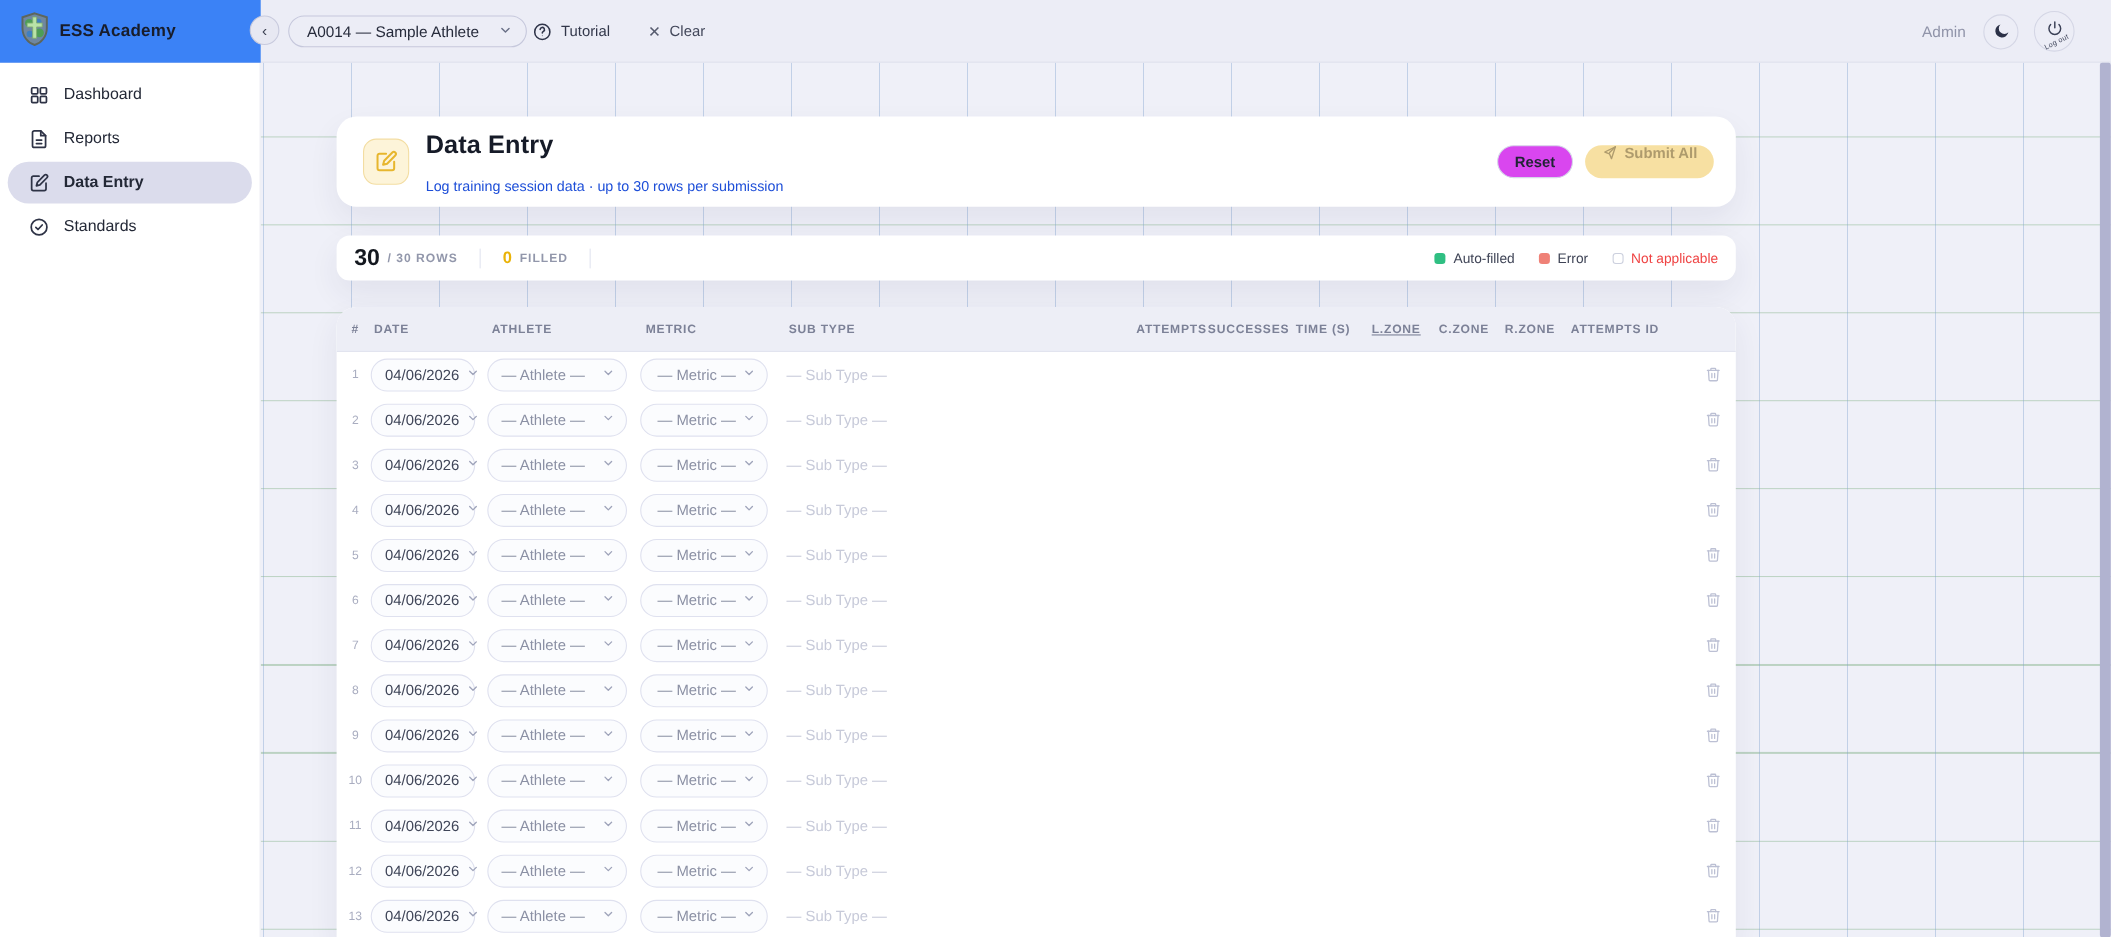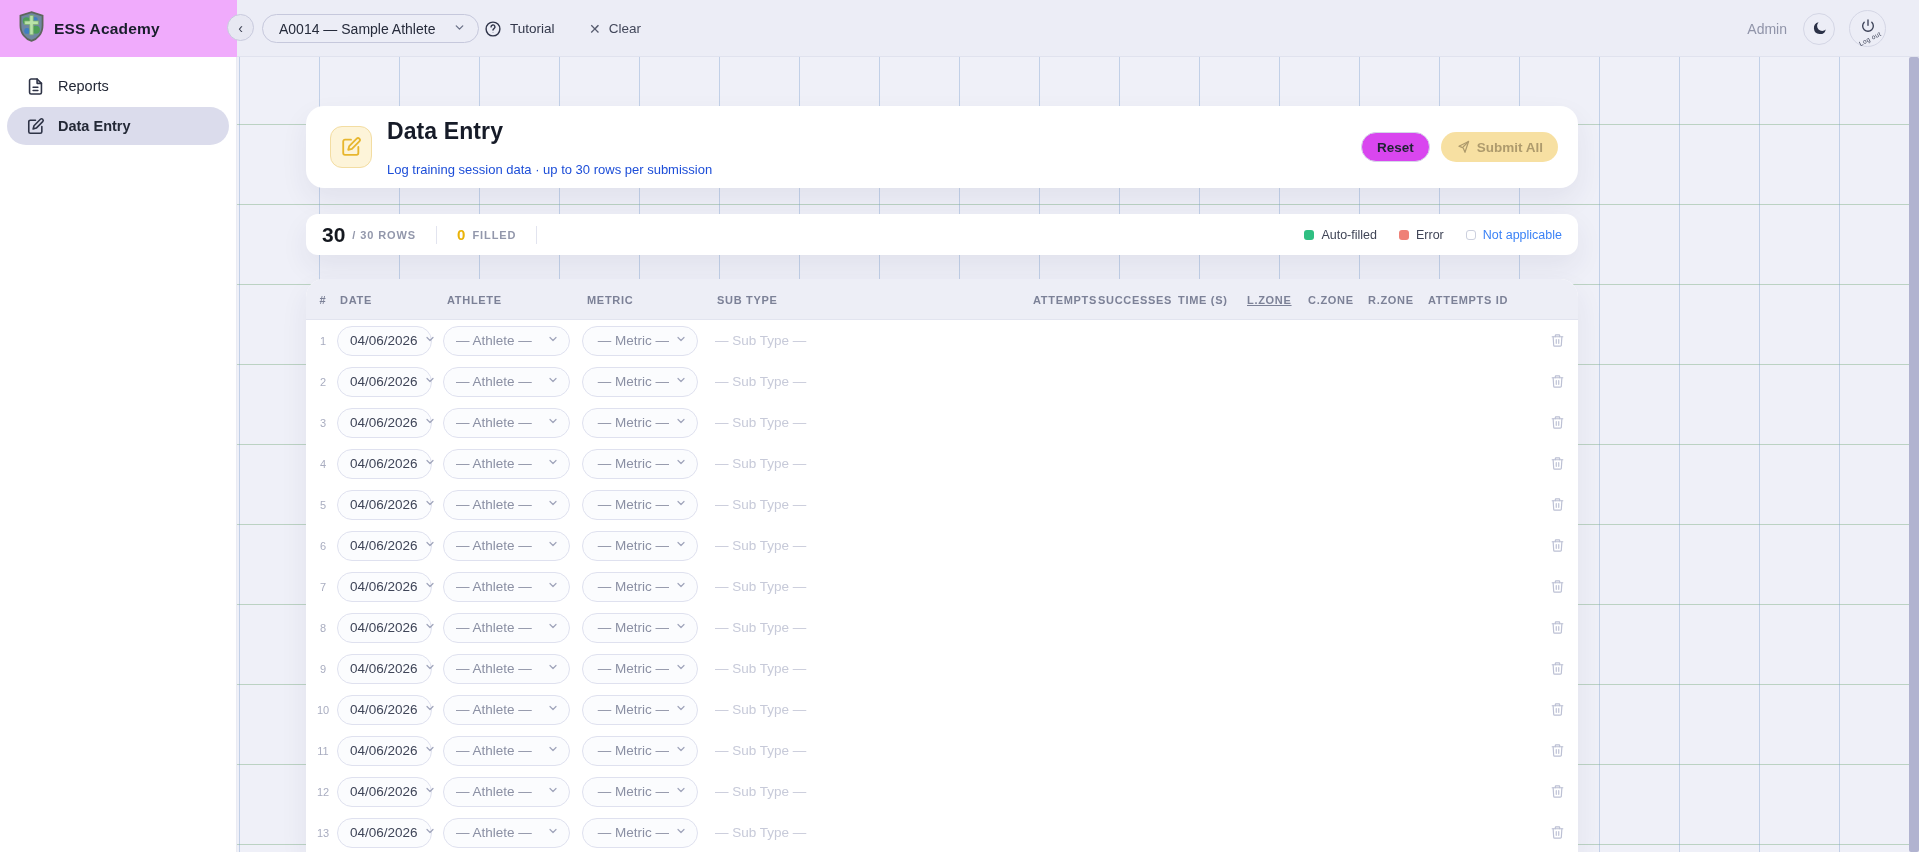--- a/index.html
+++ b/index.html
@@ -10,21 +10,21 @@
   .canvas {
     position:absolute; inset:0;
     background:
       repeating-linear-gradient(to right, transparent 0 79px, rgba(125,160,205,.40) 79px 80px),
       repeating-linear-gradient(to bottom, transparent 0 79px, rgba(110,165,115,.40) 79px 80px);
     background-position:0 0, 0 45px;
   }
 
   
   .topbar { position:absolute; left:0; top:0; width:1919px; height:57px; background:#ecedf6; border-bottom:1px solid #e0e2ee; z-index:5; }
-  .brand { position:absolute; left:0; top:0; width:237px; height:57px; background:#f0abfc; display:flex; align-items:center; gap:9px; padding-left:18px;text-align:right; }
+  .brand { position:absolute; left:0; top:0; width:237px; height:57px; background:#3b82f6; display:flex; align-items:center; gap:9px; padding-left:18px;text-align:right; }
   .brand-name { font-size:15.5px; font-weight:700; color:#181d2b; letter-spacing:.2px; }
   .collapse-btn { position:absolute; left:227px; top:14px; width:27px; height:27px; border-radius:50%; background:#e7e8f2; border:1px solid #c8cadd; color:#3c4152; font-size:14px; display:flex; align-items:center; justify-content:center; cursor:pointer; }
   .athlete-pill { position:absolute; left:262px; top:14px; height:29px; min-width:206px; border:1px solid #c6c8dc; border-radius:15px; display:flex; align-items:center; gap:12px; padding:0 12px 0 16px; color:#262b3b; font-size:14px; cursor:pointer; }
   .tb-btn { position:absolute; top:0; height:57px; display:flex; align-items:center; gap:8px; font-size:13.5px; color:#32374a; cursor:pointer; }
   .tutorial-btn { left:484px; }
   .clear-btn { left:589px; color:#42475a; }
   .x-glyph { font-size:14px; color:#565b6e; }
   .top-right { position:absolute; right:33px; top:0; height:57px; display:flex; align-items:center; gap:14px; }
   .admin-label { font-size:14px; color:#9094a9; margin-right:2px; }
   .circle-btn { border-radius:50%; border:1px solid #d4d6e5; display:flex; align-items:center; justify-content:center; cursor:pointer; position:relative; background:transparent; }
@@ -41,31 +41,31 @@
 
   
   .card { position:absolute; background:#ffffff; box-shadow:0 12px 28px rgba(40,45,80,.07); z-index:2; }
   .header-card { left:306px; top:106px; width:1272px; height:82px; border-radius:18px; display:flex; align-items:center; }
   .hc-icon { width:42px; height:42px; margin-left:24px; border-radius:12px; background:#fdf4d9; border:1px solid #f3dda2; display:flex; align-items:center; justify-content:center; color:#e7b62e; }
   .hc-text { margin-left:15px; }
   .hc-title { font-size:23px; font-weight:700; color:#161b28; letter-spacing:.1px; }
   .hc-sub { font-size:13px; color:#1d4ed8; margin-top:17px; }
   .hc-actions { margin-left:auto; margin-right:20px; display:flex; gap:11px; align-items:center; }
   .reset-btn { height:30px; padding:0 15px; border-radius:15px; background:#d946ef; border:1px solid #d5d7e8; font-size:13.5px; font-weight:700; color:#1f2433; cursor:pointer; font-family:inherit; }
-  .submit-btn { height:30px; padding:0 15px; border-radius:15px; background:#f6d98b; border:none; font-size:13.5px; font-weight:700; color:#9b8349; display:flex; align-items:center; gap:7px; opacity:.8; cursor:pointer; font-family:inherit; }
+  .submit-btn { height:30px; padding:0 15px; border-radius:15px; background:#f6d98b; border:none; font-size:13.5px; font-weight:700; color:#9b8349; display:flex; align-items:flex-start; gap:7px; opacity:.8; cursor:pointer; font-family:inherit; }
 
   .stats-card { left:306px; top:214px; width:1272px; height:41px; border-radius:12px; display:flex; align-items:center; padding:0 16px; }
   .rows-count { font-size:21px; font-weight:800; color:#14181f; }
   .small-label { font-size:11px; font-weight:600; color:#9297ab; letter-spacing:.9px; margin-left:7px; }
   .v-div { width:1px; height:18px; background:#e2e4ef; margin:0 20px; }
   .filled-count { font-size:15px; font-weight:800; color:#eab308; }
   .legend { margin-left:auto; display:flex; align-items:center; gap:22px; }
   .legend-item { display:flex; align-items:center; gap:7px; font-size:12.5px; color:#3f4456; }
   .swatch { width:10px; height:10px; border-radius:3px; }
-  .legend-item.muted { color:#3b82f6; }
+  .legend-item.muted { color:#ef4444; }
   .swatch.outline { border:1.5px solid #ccd0de; background:transparent !important; }
 
   
   .table-card { left:306px; top:279px; width:1272px; height:573px; border-radius:18px 18px 0 0; overflow:hidden; }
   .thead { position:relative; height:41px; background:#edeef6; border-bottom:1px solid #e2e4ef; }
   .th { position:absolute; top:0; height:41px; display:flex; align-items:center; font-size:11px; font-weight:700; color:#7c8197; letter-spacing:.7px; }
   .c0{left:8px;width:18px;justify-content:center;} .c1{left:34px;} .c2{left:141px;} .c3{left:281px;} .c4{left:411px;}
   .c5{left:727px;} .c6{left:792px;} .c7{left:872px;} .c8{left:941px;text-decoration:underline;} .c9{left:1002px;} .c10{left:1062px;} .c11{left:1122px;}
   .rows-wrap { position:relative; }
   .trow { position:relative; height:41px; }
@@ -142,36 +142,56 @@
           </svg>
       </span>
       <span class="logout-label">Log out</span>
     </div>
   </div>
 </div>
 
 <div class="sidebar">
   <div class="nav-item">
     <span class="nav-icon">
+      <svg width="19" height="19" viewBox="0 0 24 24" fill="none" stroke="currentColor" stroke-width="2" stroke-linecap="round">
+          <rect x="3.5" y="3.5" width="7" height="7" rx="1.2"></rect>
+          <rect x="13.5" y="3.5" width="7" height="7" rx="1.2"></rect>
+          <rect x="3.5" y="13.5" width="7" height="7" rx="1.2"></rect>
+          <rect x="13.5" y="13.5" width="7" height="7" rx="1.2"></rect>
+        </svg>
+    </span>
+    <span>Dashboard</span>
+  </div>
+  <div class="nav-item">
+    <span class="nav-icon">
       <svg width="19" height="19" viewBox="0 0 24 24" fill="none" stroke="currentColor" stroke-width="2" stroke-linecap="round" stroke-linejoin="round">
           <path d="M14 2.5H6.5a2 2 0 0 0-2 2v15a2 2 0 0 0 2 2h11a2 2 0 0 0 2-2V8z"></path>
           <path d="M14 2.5V8h5.5"></path>
           <path d="M9 13h6M9 17h6"></path>
         </svg>
     </span>
     <span>Reports</span>
   </div>
   <div class="nav-item active">
     <span class="nav-icon">
       <svg width="19" height="19" viewBox="0 0 24 24" fill="none" stroke="currentColor" stroke-width="2" stroke-linecap="round" stroke-linejoin="round">
           <path d="M12 4H5.5a2 2 0 0 0-2 2v12.5a2 2 0 0 0 2 2H18a2 2 0 0 0 2-2V12"></path>
           <path d="M18.2 2.9a2 2 0 0 1 2.9 2.9L13 14l-4 1.1L10.1 11z"></path>
         </svg>
     </span>
     <span>Data Entry</span>
+  </div>
+  <div class="nav-item">
+    <span class="nav-icon">
+      <svg width="19" height="19" viewBox="0 0 24 24" fill="none" stroke="currentColor" stroke-width="2" stroke-linecap="round" stroke-linejoin="round">
+          <circle cx="12" cy="12" r="9"></circle>
+          <path d="m8.3 12.2 2.5 2.5 4.8-5.2"></path>
+        </svg>
+    </span>
+    <span>Standards</span>
   </div>
 </div>
 
 <div class="card header-card">
   <div class="hc-icon">
     <svg width="22" height="22" viewBox="0 0 24 24" fill="none" stroke="currentColor" stroke-width="2" stroke-linecap="round" stroke-linejoin="round">
         <path d="M12 4H5.5a2 2 0 0 0-2 2v12.5a2 2 0 0 0 2 2H18a2 2 0 0 0 2-2V12"></path>
         <path d="M18.2 2.9a2 2 0 0 1 2.9 2.9L13 14l-4 1.1L10.1 11z"></path>
       </svg>
   </div>

